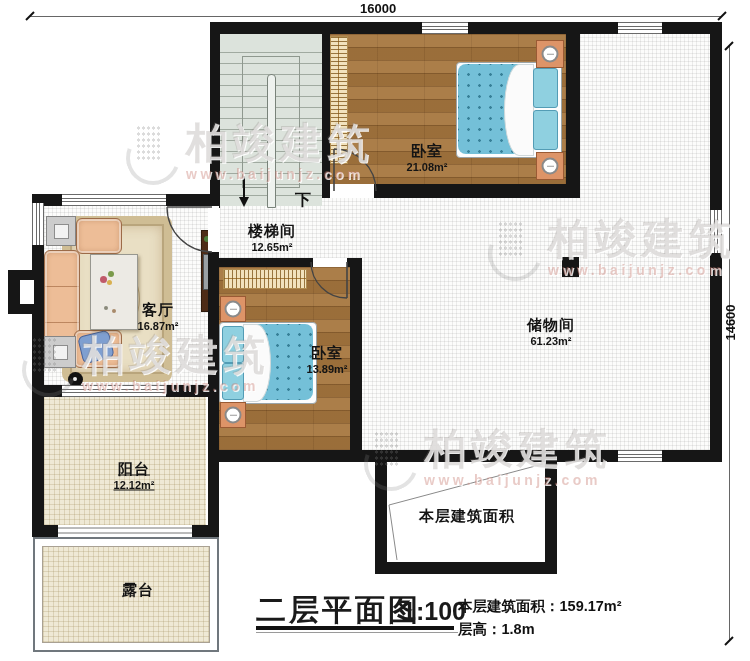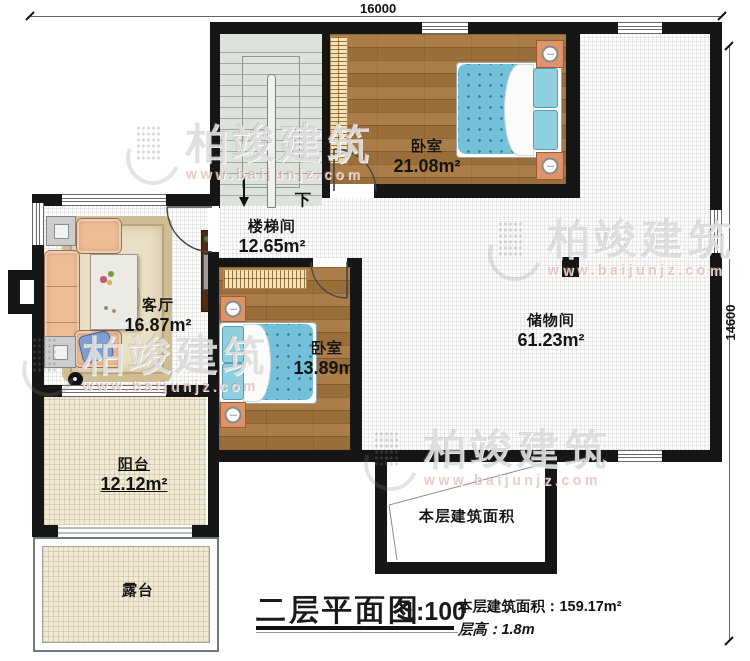--- a/index.html
+++ b/index.html
@@ -63,21 +63,21 @@
   .column{position:absolute;background:#161616;z-index:9;}
   .rail{position:absolute;left:267px;top:74px;width:7px;height:132px;background:#eef2ee;border:1px solid #79837a;border-radius:4px 4px 0 0;z-index:4;}
   .stair-outline{position:absolute;left:242px;top:56px;width:56px;height:130px;border:1px solid #8e988e;z-index:4;}
   
   .terrace{position:absolute;left:33px;top:537px;width:182px;height:111px;border:2px solid #70777d;background:#fff;z-index:2;}
   .terrace .t-floor{position:absolute;left:7px;top:7px;right:7px;bottom:7px;border:1px solid #a9a193;}
   
   .room-label{position:absolute;transform:translate(-50%,-50%);z-index:40;text-align:center;
        color:#141414;font-weight:bold;white-space:nowrap;}
   .room-name{font-size:15px;letter-spacing:1px;}
-  .room-area{font-size:18px;}
+  .room-area{font-size:11px;}
   .dir-label{position:absolute;transform:translate(-50%,-50%);z-index:40;font-size:16px;font-weight:bold;color:#111;}
   
   .dimline{position:absolute;background:#666;z-index:20;}
   .dimtext{position:absolute;font-size:13px;font-weight:bold;color:#111;z-index:20;white-space:nowrap;}
   
   .wm{position:absolute;display:flex;align-items:center;gap:8px;z-index:50;pointer-events:none;}
   .wm-icon{position:relative;width:52px;height:58px;opacity:.5;}
   .wm-icon::before{content:"";position:absolute;left:10px;top:2px;width:26px;height:36px;
        background-image:radial-gradient(rgba(125,125,125,.55) 1.2px,transparent 1.5px);background-size:5px 6px;}
   .wm-icon::after{content:"";position:absolute;left:0;top:8px;width:46px;height:46px;border:4px solid transparent;
@@ -288,17 +288,17 @@
     </div>
   </div>
 
   <div class="tb-title">二层平面图</div>
   <div class="tb-scale">1:100</div>
   <div class="tb-uline"></div>
   <div class="tb-uline2"></div>
   <div class="tb-right" style="top:597px;">
     <span>本层建筑面积：</span><span>159.17m²</span>
   </div>
-  <div class="tb-right" style="top:620px;font-style:italic;">
+  <div class="tb-right" style="top:620px;">
     <span>层高：</span><span>1.8m</span>
   </div>
 
 </div>
 
 </body></html>

